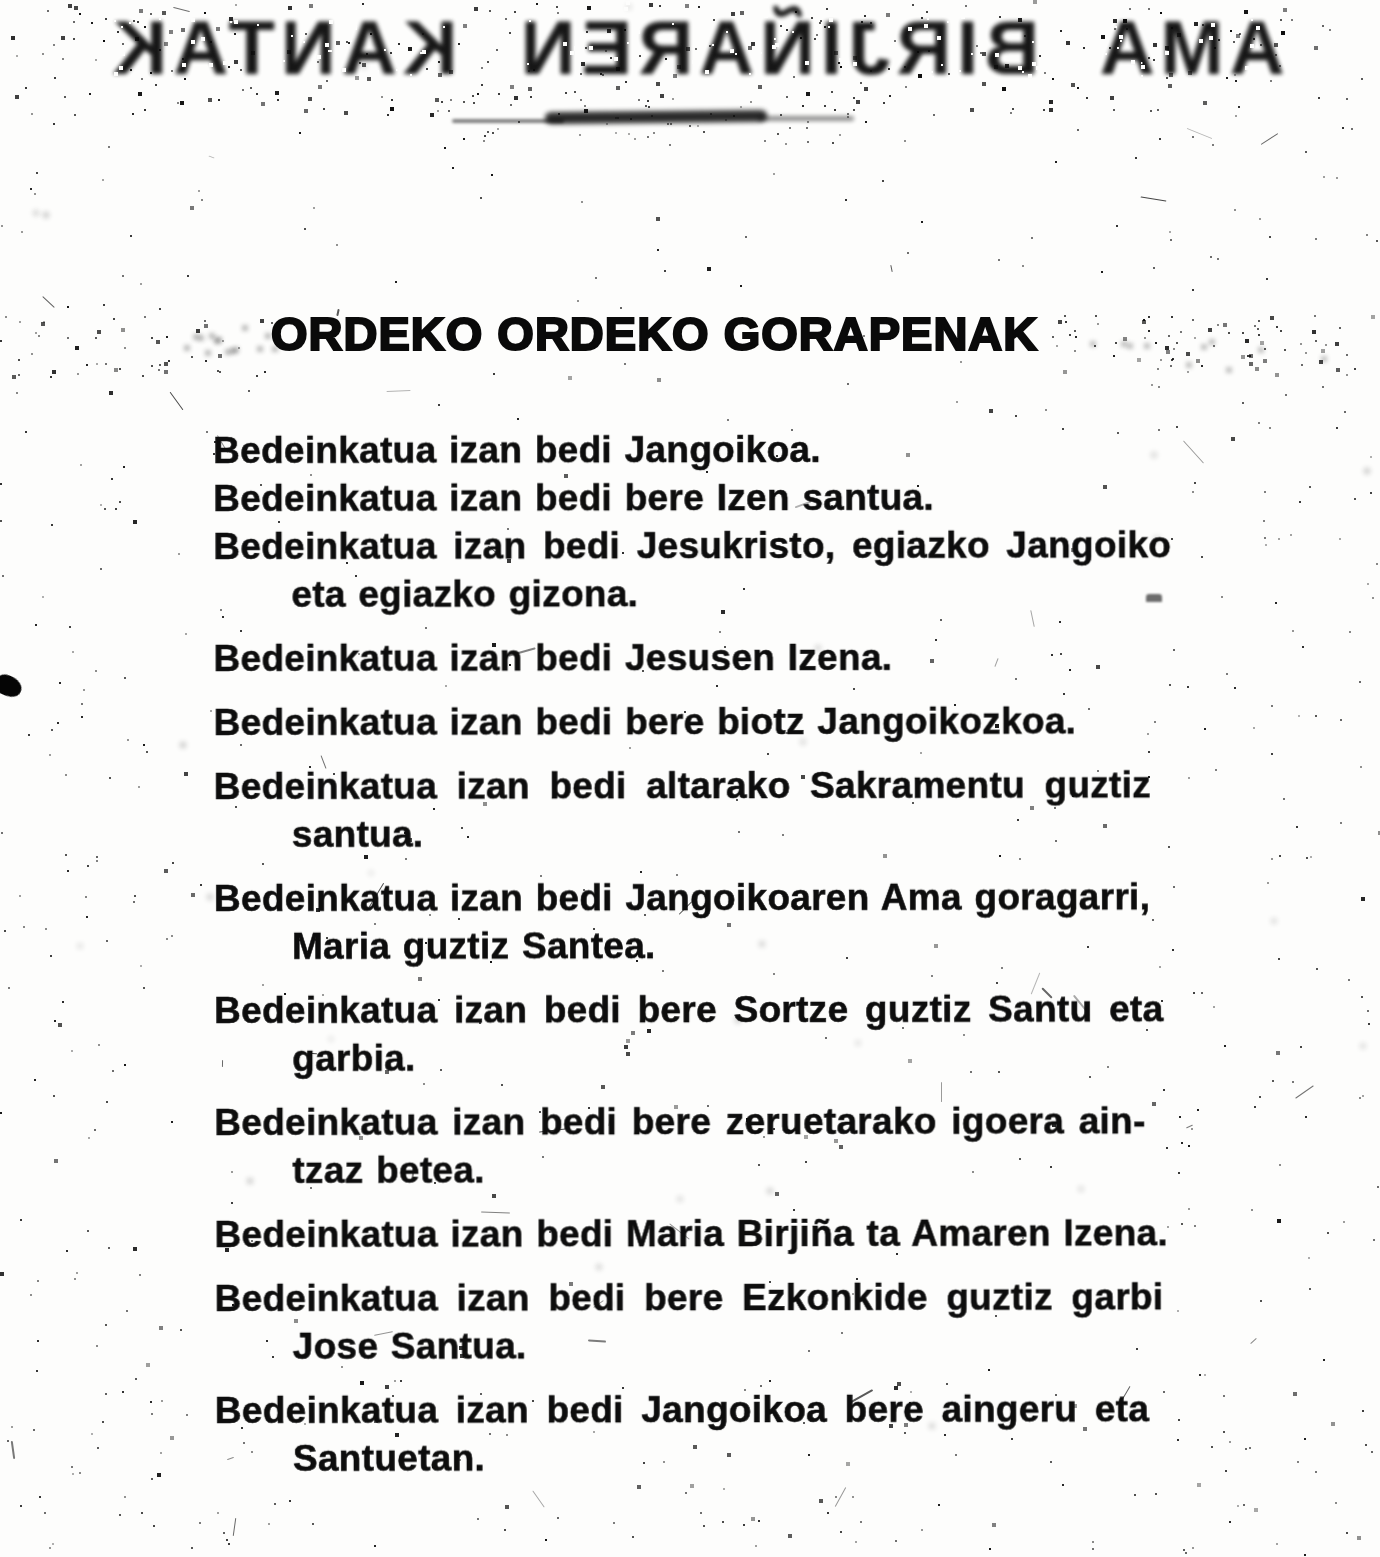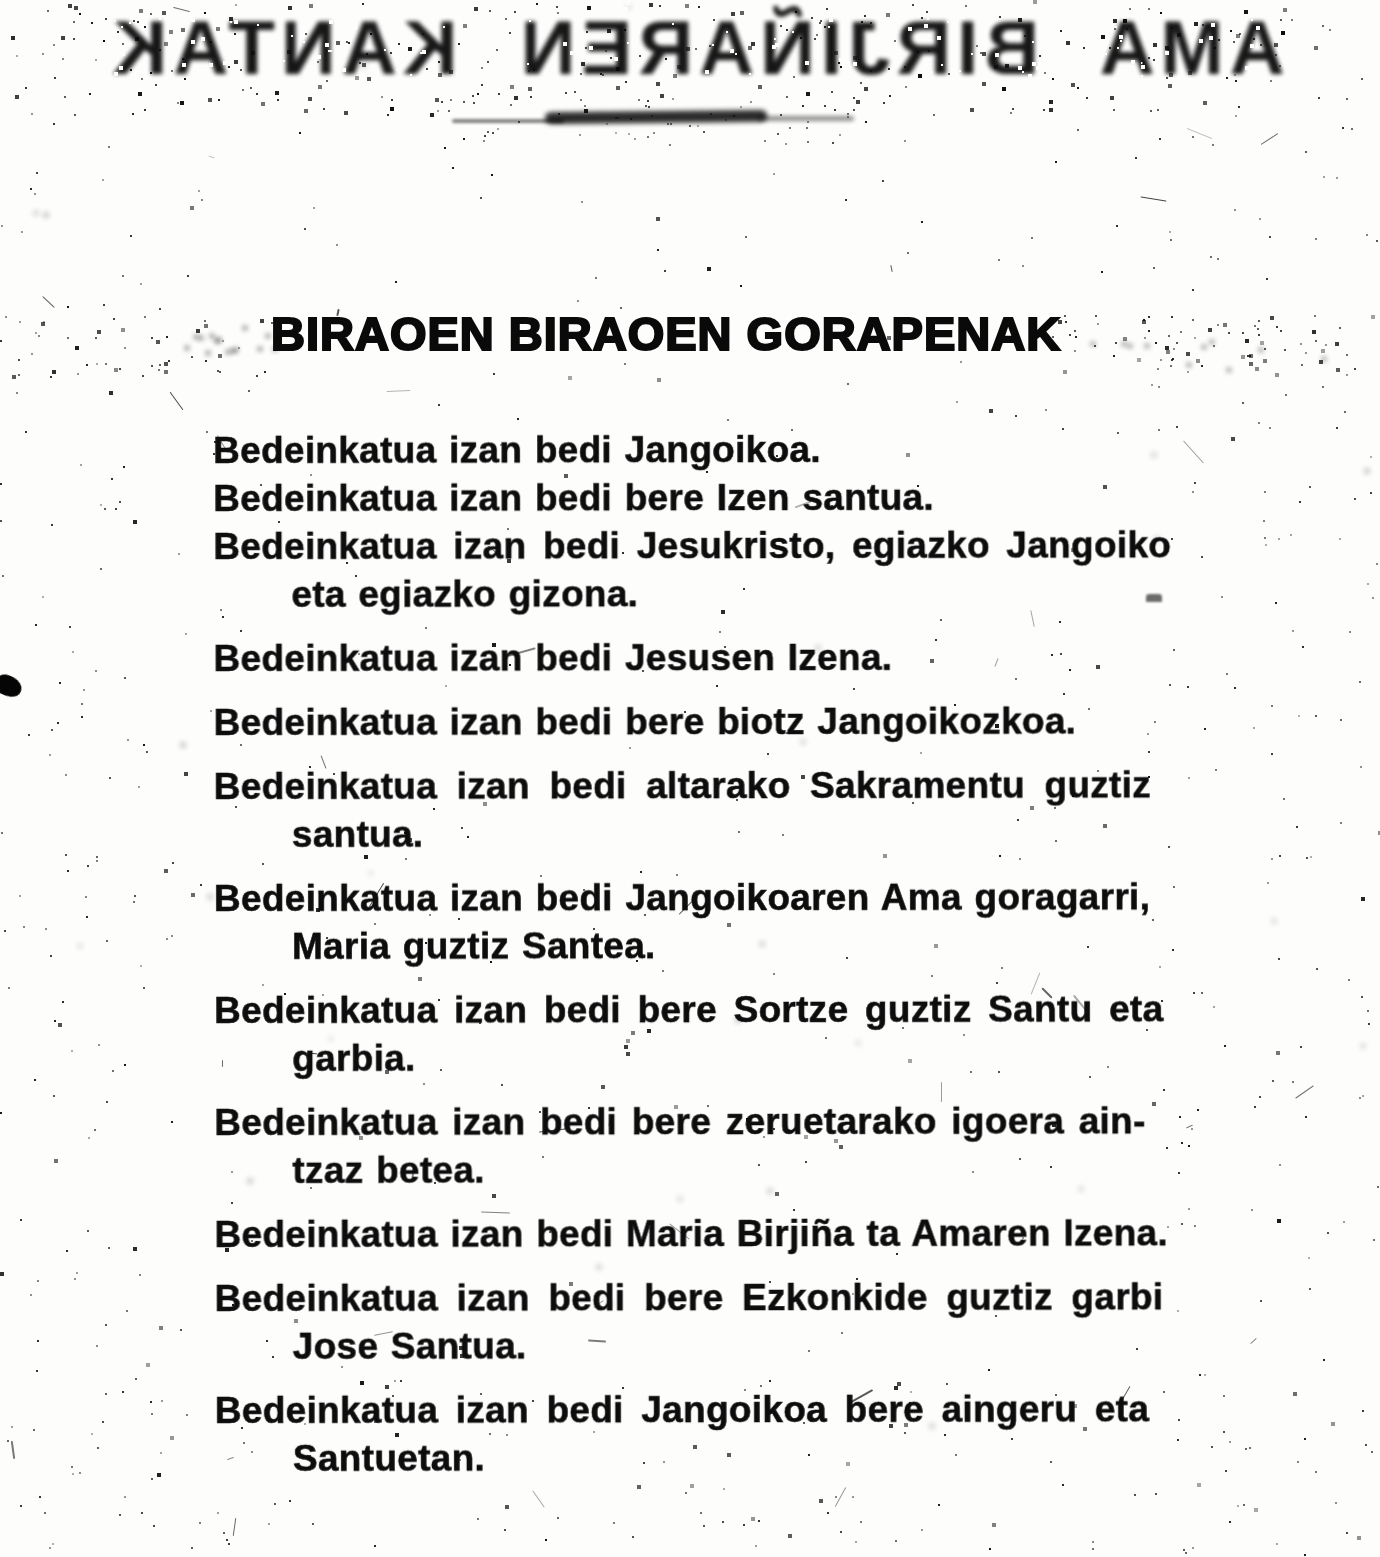--- a/index.html
+++ b/index.html
@@ -63,21 +63,21 @@
 
   <div class="noise-dot" id="grayblobs" style="box-shadow: rgba(30, 30, 30, 0.08) 370px 872px 5px 2px, rgba(30, 30, 30, 0.08) 330px 1038px 5px 2px, rgba(30, 30, 30, 0.12) 1080px 1188px 5px 2px, rgba(30, 30, 30, 0.15) 1153px 454px 5px 2px, rgba(30, 30, 30, 0.22) 1366px 470px 5px 2px, rgba(30, 30, 30, 0.16) 598px 1266px 5px 2px, rgba(30, 30, 30, 0.13) 679px 1198px 5px 2px, rgba(30, 30, 30, 0.13) 1362px 1045px 5px 2px, rgba(30, 30, 30, 0.17) 761px 943px 5px 2px, rgba(30, 30, 30, 0.19) 209px 896px 5px 2px, rgba(30, 30, 30, 0.18) 609px 1303px 5px 2px, rgba(30, 30, 30, 0.14) 802px 741px 5px 2px, rgba(30, 30, 30, 0.21) 182px 744px 5px 2px, rgba(30, 30, 30, 0.22) 45px 214px 5px 2px, rgba(30, 30, 30, 0.17) 931px 1425px 5px 2px, rgba(30, 30, 30, 0.21) 737px 1019px 5px 2px, rgba(30, 30, 30, 0.14) 363px 65px 5px 2px, rgba(30, 30, 30, 0.13) 1273px 920px 5px 2px, rgba(30, 30, 30, 0.2) 249px 1180px 5px 2px, rgba(30, 30, 30, 0.12) 340px 1130px 5px 2px, rgba(30, 30, 30, 0.1) 628px 6px 5px 2px, rgba(30, 30, 30, 0.14) 699px 550px 5px 2px, rgba(30, 30, 30, 0.19) 769px 1190px 5px 2px, rgba(30, 30, 30, 0.16) 35px 212px 5px 2px, rgba(30, 30, 30, 0.17) 1156px 538px 5px 2px, rgba(30, 30, 30, 0.1) 857px 1042px 5px 2px, rgba(30, 30, 30, 0.13) 607px 1008px 5px 2px, rgba(30, 30, 30, 0.1) 79px 945px 5px 2px, rgba(30, 30, 30, 0.16) 817px 647px 5px 2px, rgba(30, 30, 30, 0.1) 677px 1294px 5px 2px, rgba(40, 40, 40, 0.3) 259px 348px 4px 2px, rgba(40, 40, 40, 0.3) 235px 349px 4px 2px, rgba(40, 40, 40, 0.3) 267px 335px 4px 2px, rgba(40, 40, 40, 0.3) 232px 350px 4px 2px, rgba(40, 40, 40, 0.3) 186px 347px 4px 2px, rgba(40, 40, 40, 0.3) 207px 352px 4px 2px, rgba(40, 40, 40, 0.3) 227px 351px 4px 2px, rgba(40, 40, 40, 0.3) 244px 327px 4px 2px, rgba(40, 40, 40, 0.3) 218px 339px 4px 2px, rgba(40, 40, 40, 0.3) 195px 336px 4px 2px, rgba(40, 40, 40, 0.3) 274px 348px 4px 2px, rgba(40, 40, 40, 0.3) 211px 335px 4px 2px, rgba(40, 40, 40, 0.3) 200px 337px 4px 2px, rgba(40, 40, 40, 0.3) 216px 340px 4px 2px, rgba(40, 40, 40, 0.28) 1092px 343px 4px 2px, rgba(40, 40, 40, 0.28) 1188px 364px 4px 2px, rgba(40, 40, 40, 0.28) 1129px 345px 4px 2px, rgba(40, 40, 40, 0.28) 1211px 341px 4px 2px, rgba(40, 40, 40, 0.28) 1203px 346px 4px 2px, rgba(40, 40, 40, 0.28) 1123px 343px 4px 2px, rgba(40, 40, 40, 0.28) 1228px 369px 4px 2px, rgba(40, 40, 40, 0.28) 1260px 349px 4px 2px, rgba(40, 40, 40, 0.28) 1146px 345px 4px 2px, rgba(40, 40, 40, 0.28) 1323px 358px 4px 2px;"></div>
   <div class="noise-dot" id="speckW" style="box-shadow: rgb(253, 253, 252) 1200px 40px 0px 1px, rgb(253, 253, 252) 120px 67px 0px 1px, rgb(253, 253, 252) 1120px 36px 0px 1px, rgb(253, 253, 252) 828px 26px 0px 0px, rgb(253, 253, 252) 522px 79px 0px 0px, rgb(253, 253, 252) 129px 22px 0px 0px, rgb(253, 253, 252) 992px 89px 0px 1px, rgb(253, 253, 252) 318px 56px 0px 1px, rgb(253, 253, 252) 971px 53px 0px 0px, rgb(253, 253, 252) 1115px 26px 0px 0px, rgb(253, 253, 252) 503px 37px 0px 0px, rgb(253, 253, 252) 637px 31px 0px 1px, rgb(253, 253, 252) 812px 96px 0px 0px, rgb(253, 253, 252) 1225px 83px 0px 1px, rgb(253, 253, 252) 535px 96px 0px 0px, rgb(253, 253, 252) 947px 21px 0px 0px, rgb(253, 253, 252) 1235px 80px 0px 0px, rgb(253, 253, 252) 1257px 72px 0px 0px, rgb(253, 253, 252) 1084px 81px 0px 0px, rgb(253, 253, 252) 1301px 56px 0px 1px, rgb(253, 253, 252) 306px 72px 0px 1px, rgb(253, 253, 252) 672px 23px 0px 0px, rgb(253, 253, 252) 470px 29px 0px 1px, rgb(253, 253, 252) 1141px 27px 0px 1px, rgb(253, 253, 252) 1029px 75px 0px 1px, rgb(253, 253, 252) 1307px 74px 0px 0px, rgb(253, 253, 252) 757px 10px 0px 0px, rgb(253, 253, 252) 544px 99px 0px 0px, rgb(253, 253, 252) 735px 53px 0px 0px, rgb(253, 253, 252) 1032px 41px 0px 0px, rgb(253, 253, 252) 571px 52px 0px 1px, rgb(253, 253, 252) 845px 21px 0px 0px, rgb(253, 253, 252) 581px 91px 0px 0px, rgb(253, 253, 252) 192px 41px 0px 1px, rgb(253, 253, 252) 328px 50px 0px 0px, rgb(253, 253, 252) 214px 78px 0px 0px, rgb(253, 253, 252) 98px 76px 0px 0px, rgb(253, 253, 252) 1208px 80px 0px 0px, rgb(253, 253, 252) 580px 5px 0px 0px, rgb(253, 253, 252) 697px 54px 0px 0px, rgb(253, 253, 252) 1189px 13px 0px 0px, rgb(253, 253, 252) 934px 89px 0px 0px, rgb(253, 253, 252) 1321px 33px 0px 0px, rgb(253, 253, 252) 517px 53px 0px 0px, rgb(253, 253, 252) 443px 26px 0px 0px, rgb(253, 253, 252) 959px 70px 0px 0px, rgb(253, 253, 252) 443px 3px 0px 1px, rgb(253, 253, 252) 1085px 93px 0px 1px, rgb(253, 253, 252) 387px 31px 0px 0px, rgb(253, 253, 252) 1132px 61px 0px 1px, rgb(253, 253, 252) 1120px 40px 0px 0px, rgb(253, 253, 252) 445px 2px 0px 0px, rgb(253, 253, 252) 613px 86px 0px 0px, rgb(253, 253, 252) 355px 25px 0px 0px, rgb(253, 253, 252) 751px 83px 0px 1px, rgb(253, 253, 252) 1078px 26px 0px 1px, rgb(253, 253, 252) 962px 16px 0px 1px, rgb(253, 253, 252) 731px 50px 0px 1px, rgb(253, 253, 252) 563px 2px 0px 1px, rgb(253, 253, 252) 420px 52px 0px 0px, rgb(253, 253, 252) 183px 64px 0px 1px, rgb(253, 253, 252) 632px 53px 0px 0px, rgb(253, 253, 252) 624px 8px 0px 0px, rgb(253, 253, 252) 700px 50px 0px 1px, rgb(253, 253, 252) 217px 93px 0px 1px, rgb(253, 253, 252) 627px 2px 0px 1px, rgb(253, 253, 252) 699px 23px 0px 0px, rgb(253, 253, 252) 204px 91px 0px 0px, rgb(253, 253, 252) 627px 42px 0px 0px, rgb(253, 253, 252) 1203px 2px 0px 0px, rgb(253, 253, 252) 115px 73px 0px 1px, rgb(253, 253, 252) 1222px 9px 0px 0px, rgb(253, 253, 252) 1349px 11px 0px 1px, rgb(253, 253, 252) 176px 10px 0px 1px, rgb(253, 253, 252) 1141px 62px 0px 0px, rgb(253, 253, 252) 757px 17px 0px 1px, rgb(253, 253, 252) 517px 9px 0px 0px, rgb(253, 253, 252) 198px 69px 0px 1px, rgb(253, 253, 252) 701px 98px 0px 1px, rgb(253, 253, 252) 1227px 36px 0px 1px, rgb(253, 253, 252) 171px 4px 0px 1px, rgb(253, 253, 252) 628px 100px 0px 1px, rgb(253, 253, 252) 396px 69px 0px 0px, rgb(253, 253, 252) 1210px 37px 0px 1px, rgb(253, 253, 252) 1023px 95px 0px 1px, rgb(253, 253, 252) 1106px 30px 0px 1px, rgb(253, 253, 252) 568px 12px 0px 0px, rgb(253, 253, 252) 137px 86px 0px 0px, rgb(253, 253, 252) 544px 18px 0px 1px, rgb(253, 253, 252) 717px 80px 0px 1px, rgb(253, 253, 252) 1239px 22px 0px 1px, rgb(253, 253, 252) 726px 31px 0px 0px, rgb(253, 253, 252) 625px 8px 0px 1px, rgb(253, 253, 252) 486px 61px 0px 1px, rgb(253, 253, 252) 224px 62px 0px 1px, rgb(253, 253, 252) 406px 96px 0px 0px, rgb(253, 253, 252) 979px 43px 0px 0px, rgb(253, 253, 252) 674px 2px 0px 1px, rgb(253, 253, 252) 772px 85px 0px 0px, rgb(253, 253, 252) 387px 30px 0px 1px, rgb(253, 253, 252) 313px 18px 0px 0px, rgb(253, 253, 252) 1166px 52px 0px 1px, rgb(253, 253, 252) 854px 63px 0px 1px, rgb(253, 253, 252) 811px 97px 0px 0px, rgb(253, 253, 252) 945px 85px 0px 0px, rgb(253, 253, 252) 291px 35px 0px 0px, rgb(253, 253, 252) 580px 87px 0px 1px, rgb(253, 253, 252) 257px 24px 0px 0px, rgb(253, 253, 252) 465px 74px 0px 0px, rgb(253, 253, 252) 1212px 24px 0px 1px, rgb(253, 253, 252) 354px 27px 0px 1px, rgb(253, 253, 252) 1085px 30px 0px 0px, rgb(253, 253, 252) 941px 64px 0px 0px, rgb(253, 253, 252) 1019px 82px 0px 0px, rgb(253, 253, 252) 1275px 37px 0px 1px, rgb(253, 253, 252) 188px 85px 0px 1px, rgb(253, 253, 252) 712px 44px 0px 0px, rgb(253, 253, 252) 109px 62px 0px 1px, rgb(253, 253, 252) 277px 70px 0px 1px, rgb(253, 253, 252) 350px 40px 0px 0px, rgb(253, 253, 252) 697px 31px 0px 0px, rgb(253, 253, 252) 319px 5px 0px 1px, rgb(253, 253, 252) 505px 91px 0px 1px, rgb(253, 253, 252) 675px 5px 0px 0px, rgb(253, 253, 252) 527px 63px 0px 0px, rgb(253, 253, 252) 927px 18px 0px 0px, rgb(253, 253, 252) 172px 42px 0px 1px, rgb(253, 253, 252) 235px 21px 0px 1px, rgb(253, 253, 252) 1020px 89px 0px 0px, rgb(253, 253, 252) 1052px 68px 0px 0px, rgb(253, 253, 252) 405px 43px 0px 1px, rgb(253, 253, 252) 144px 3px 0px 0px, rgb(253, 253, 252) 1076px 33px 0px 1px, rgb(253, 253, 252) 1047px 16px 0px 0px, rgb(253, 253, 252) 1105px 53px 0px 0px, rgb(253, 253, 252) 330px 50px 0px 0px, rgb(253, 253, 252) 1000px 91px 0px 1px, rgb(253, 253, 252) 559px 97px 0px 0px, rgb(253, 253, 252) 749px 9px 0px 1px, rgb(253, 253, 252) 891px 15px 0px 1px, rgb(253, 253, 252) 122px 53px 0px 1px, rgb(253, 253, 252) 996px 54px 0px 1px, rgb(253, 253, 252) 909px 28px 0px 1px, rgb(253, 253, 252) 156px 99px 0px 1px, rgb(253, 253, 252) 755px 53px 0px 1px, rgb(253, 253, 252) 230px 21px 0px 0px, rgb(253, 253, 252) 749px 73px 0px 0px, rgb(253, 253, 252) 133px 73px 0px 0px, rgb(253, 253, 252) 776px 44px 0px 1px, rgb(253, 253, 252) 192px 19px 0px 1px, rgb(253, 253, 252) 496px 15px 0px 1px, rgb(253, 253, 252) 806px 62px 0px 1px, rgb(253, 253, 252) 114px 20px 0px 0px, rgb(253, 253, 252) 873px 10px 0px 0px, rgb(253, 253, 252) 334px 76px 0px 0px, rgb(253, 253, 252) 564px 43px 0px 1px, rgb(253, 253, 252) 1022px 71px 0px 0px, rgb(253, 253, 252) 1142px 66px 0px 1px, rgb(253, 253, 252) 557px 15px 0px 0px, rgb(253, 253, 252) 410px 74px 0px 0px, rgb(253, 253, 252) 1298px 71px 0px 1px, rgb(253, 253, 252) 413px 14px 0px 1px, rgb(253, 253, 252) 749px 24px 0px 1px, rgb(253, 253, 252) 792px 31px 0px 0px, rgb(253, 253, 252) 1033px 63px 0px 1px, rgb(253, 253, 252) 1081px 2px 0px 1px, rgb(253, 253, 252) 1019px 67px 0px 1px, rgb(253, 253, 252) 1082px 61px 0px 1px, rgb(253, 253, 252) 1251px 45px 0px 1px, rgb(253, 253, 252) 1099px 19px 0px 0px, rgb(253, 253, 252) 201px 7px 0px 0px, rgb(253, 253, 252) 283px 60px 0px 0px, rgb(253, 253, 252) 1064px 36px 0px 1px, rgb(253, 253, 252) 1307px 45px 0px 1px, rgb(253, 253, 252) 310px 70px 0px 1px, rgb(253, 253, 252) 326px 44px 0px 1px, rgb(253, 253, 252) 186px 4px 0px 0px, rgb(253, 253, 252) 599px 80px 0px 0px, rgb(253, 253, 252) 1055px 10px 0px 0px, rgb(253, 253, 252) 147px 87px 0px 0px, rgb(253, 253, 252) 689px 88px 0px 1px, rgb(253, 253, 252) 785px 27px 0px 0px, rgb(253, 253, 252) 1246px 67px 0px 1px, rgb(253, 253, 252) 1176px 94px 0px 0px, rgb(253, 253, 252) 264px 71px 0px 0px, rgb(253, 253, 252) 967px 80px 0px 1px, rgb(253, 253, 252) 409px 37px 0px 0px, rgb(253, 253, 252) 1141px 75px 0px 0px, rgb(253, 253, 252) 330px 21px 0px 1px, rgb(253, 253, 252) 1012px 8px 0px 0px, rgb(253, 253, 252) 1322px 11px 0px 1px, rgb(253, 253, 252) 870px 97px 0px 1px, rgb(253, 253, 252) 534px 88px 0px 1px, rgb(253, 253, 252) 816px 86px 0px 0px, rgb(253, 253, 252) 481px 21px 0px 1px, rgb(253, 253, 252) 573px 99px 0px 1px, rgb(253, 253, 252) 150px 84px 0px 1px, rgb(253, 253, 252) 774px 38px 0px 0px, rgb(253, 253, 252) 107px 22px 0px 1px, rgb(253, 253, 252) 575px 5px 0px 1px, rgb(253, 253, 252) 1288px 80px 0px 1px, rgb(253, 253, 252) 693px 61px 0px 1px, rgb(253, 253, 252) 575px 47px 0px 1px, rgb(253, 253, 252) 1108px 30px 0px 0px, rgb(253, 253, 252) 343px 69px 0px 1px, rgb(253, 253, 252) 840px 59px 0px 1px, rgb(253, 253, 252) 765px 15px 0px 1px, rgb(253, 253, 252) 920px 76px 0px 0px, rgb(253, 253, 252) 202px 38px 0px 1px, rgb(253, 253, 252) 590px 47px 0px 1px, rgb(253, 253, 252) 378px 6px 0px 1px, rgb(253, 253, 252) 574px 49px 0px 0px, rgb(253, 253, 252) 384px 49px 0px 0px, rgb(253, 253, 252) 506px 98px 0px 0px, rgb(253, 253, 252) 1331px 72px 0px 1px, rgb(253, 253, 252) 295px 84px 0px 0px, rgb(253, 253, 252) 813px 78px 0px 1px, rgb(253, 253, 252) 359px 2px 0px 0px, rgb(253, 253, 252) 760px 52px 0px 0px, rgb(253, 253, 252) 589px 2px 0px 0px, rgb(253, 253, 252) 376px 71px 0px 1px, rgb(253, 253, 252) 1270px 89px 0px 1px, rgb(253, 253, 252) 428px 72px 0px 0px, rgb(253, 253, 252) 492px 87px 0px 0px, rgb(253, 253, 252) 423px 51px 0px 1px, rgb(253, 253, 252) 433px 19px 0px 1px, rgb(253, 253, 252) 1257px 27px 0px 1px, rgb(253, 253, 252) 706px 71px 0px 1px, rgb(253, 253, 252) 1037px 67px 0px 1px, rgb(253, 253, 252) 208px 8px 0px 1px, rgb(253, 253, 252) 773px 46px 0px 1px, rgb(253, 253, 252) 925px 25px 0px 1px, rgb(253, 253, 252) 615px 58px 0px 1px, rgb(253, 253, 252) 1188px 4px 0px 1px, rgb(253, 253, 252) 1297px 28px 0px 0px, rgb(253, 253, 252) 938px 37px 0px 1px, rgb(253, 253, 252) 252px 12px 0px 0px, rgb(253, 253, 252) 977px 40px 0px 0px, rgb(253, 253, 252) 95px 52px 0px 0px, rgb(253, 253, 252) 529px 20px 0px 0px, rgb(253, 253, 252) 1304px 90px 0px 1px, rgb(253, 253, 252) 1133px 12px 0px 0px, rgb(253, 253, 252) 477px 9px 0px 1px, rgb(253, 253, 252) 1117px 47px 0px 0px, rgb(253, 253, 252) 1195px 99px 0px 0px, rgb(253, 253, 252) 159px 18px 0px 0px, rgb(253, 253, 252) 931px 71px 0px 0px, rgb(253, 253, 252) 1240px 15px 0px 0px, rgb(253, 253, 252) 830px 19px 0px 1px, rgb(253, 253, 252) 282px 14px 0px 1px, rgb(253, 253, 252) 271px 69px 0px 1px, rgb(253, 253, 252) 121px 26px 0px 0px, rgb(253, 253, 252) 320px 84px 0px 1px, rgb(253, 253, 252) 923px 92px 0px 1px, rgb(253, 253, 252) 630px 91px 0px 1px, rgb(253, 253, 252) 1251px 19px 0px 0px, rgb(253, 253, 252) 330px 10px 0px 1px, rgb(253, 253, 252) 931px 77px 0px 1px, rgb(253, 253, 252) 303px 41px 0px 0px, rgb(253, 253, 252) 210px 64px 0px 1px;"></div>
 
   <div class="smudge s1"></div>
   <div class="smudge s2"></div>
   <div class="smudge s3"></div>
   <div class="blot"></div>
   <div class="mark-m"></div>
 
-  <h1 class="title">BIRAOEN BIRAOEN GORAPENAK</h1>
+  <h1 class="title">ORDEKO ORDEKO GORAPENAK</h1>
 
   <div class="prayers">
     <div class="item">
       <div class="l1">Bedeinkatua izan bedi Jangoikoa.</div>
     </div>
     <div class="item flush">
       <div class="l1">Bedeinkatua izan bedi bere Izen santua.</div>
     </div>
     <div class="item flush">
       <div class="l1 ws6">Bedeinkatua izan bedi Jesukristo, egiazko Jangoiko</div>

